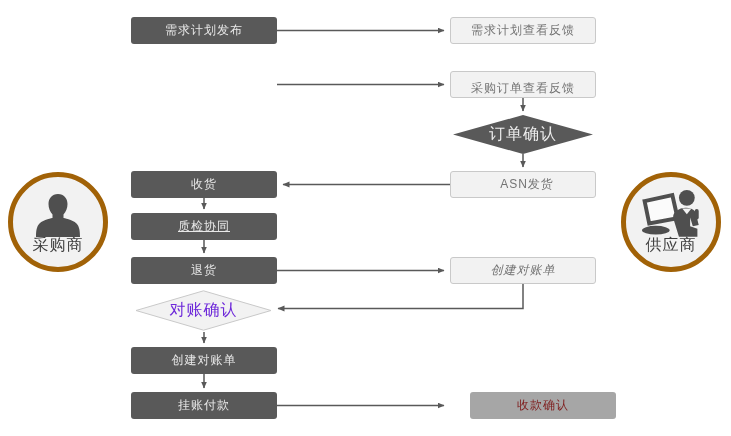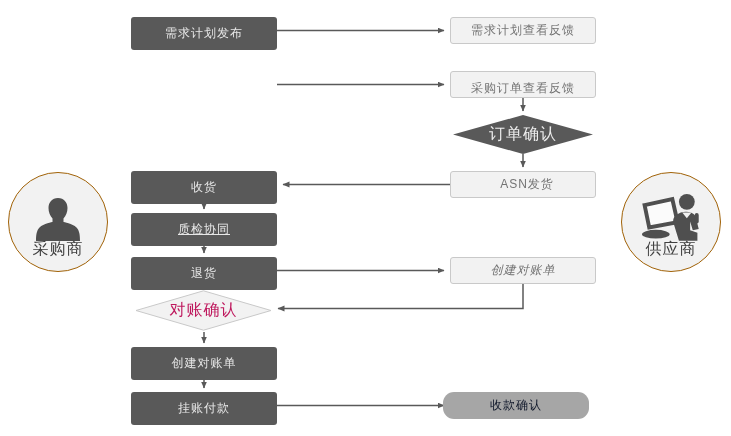--- a/index.html
+++ b/index.html
@@ -7,42 +7,42 @@
     position:relative;width:731px;height:436px;background:#ffffff;overflow:hidden;
     font-family:"Liberation Sans","DejaVu Sans",sans-serif;
   }
   .lines{position:absolute;left:0;top:0;width:731px;height:436px;}
   .node{
     position:absolute;display:flex;align-items:center;justify-content:center;
     box-sizing:border-box;font-size:12px;letter-spacing:1px;
   }
   .box-dark{
     background:#595959;color:#e8e8e8;border-radius:3px;
-    width:146px;height:33px;left:131px;
+    width:146px;height:27px;left:131px;
   }
   .box-light{
     background:#f2f2f2;color:#737373;border:1px solid #c9c9c9;border-radius:3px;
     width:146px;height:27px;left:450px;
   }
   .box-mid{
-    background:#a6a6a6;color:#0f172a;border-radius:11px;
-    width:146px;height:27px;left:443px;
+    background:#a6a6a6;color:#7f1d1d;border-radius:3px;
+    width:146px;height:27px;left:470px;
   }
   .diamond{position:absolute;}
   .diamond svg{position:absolute;left:0;top:0;}
   .diamond .dlabel{
     position:absolute;left:0;top:0;width:100%;height:100%;
     display:flex;align-items:center;justify-content:center;
     font-size:16px;letter-spacing:1px;
   }
   .diamond-dark .dlabel{color:#ececec;}
-  .diamond-light .dlabel{color:#be185d;}
+  .diamond-light .dlabel{color:#6d28d9;}
   .actor{
     position:absolute;width:100px;height:100px;border-radius:50%;
-    background:#f2f2f2;border:1px solid #a16207;box-sizing:border-box;
+    background:#f2f2f2;border:5px solid #a16207;box-sizing:border-box;
     display:flex;flex-direction:column;align-items:center;justify-content:flex-end;
     overflow:hidden;
   }
   .actor .alabel{
     color:#404040;font-size:16px;line-height:1;margin-bottom:14px;letter-spacing:1px;
   }
   .actor .aicon{flex:0 0 auto;}
 </style>
 </head>
 <body>

